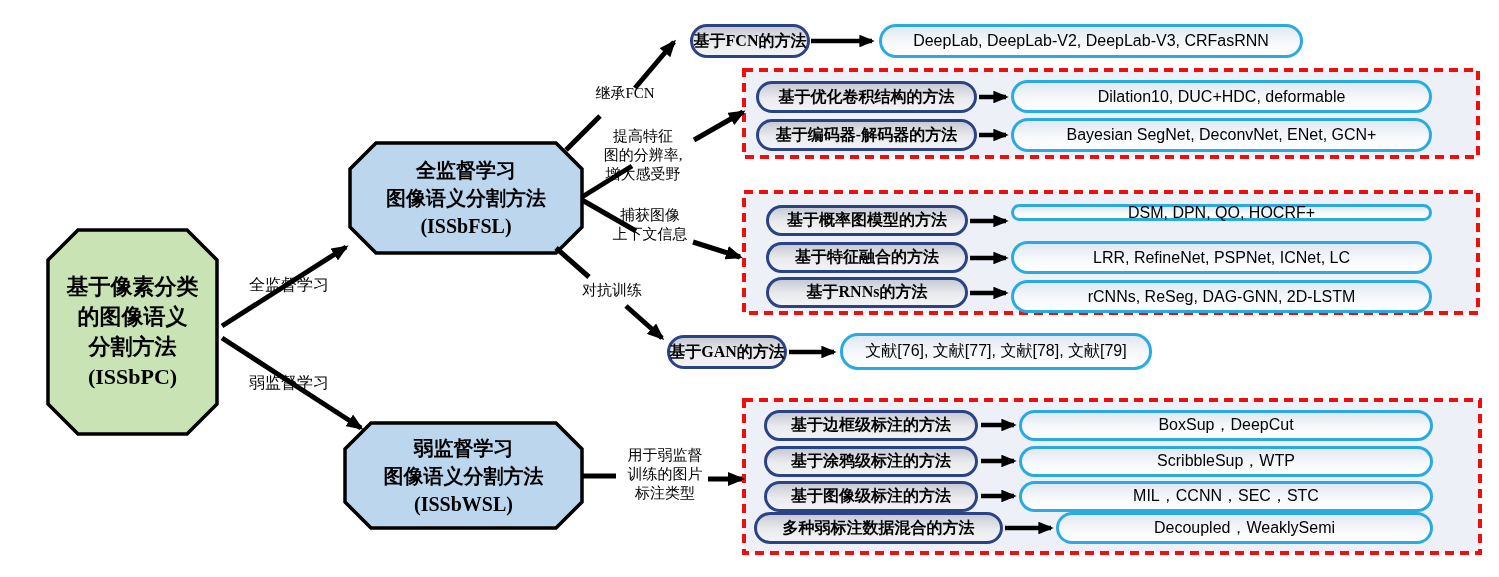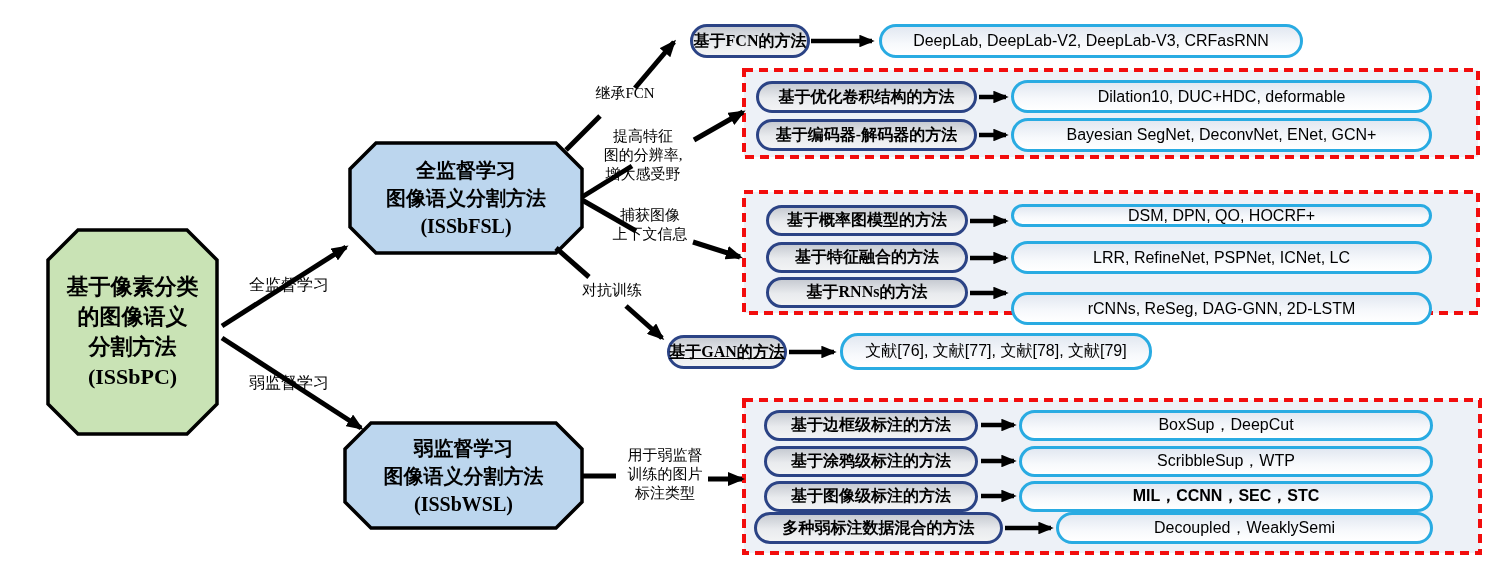--- a/index.html
+++ b/index.html
@@ -109,36 +109,36 @@
   <div class="pill method" style="left:690px;top:24px;width:120px;height:34px;">基于FCN的方法</div>
   <div class="pill result" style="left:879px;top:24px;width:424px;height:34px;">DeepLab, DeepLab-V2, DeepLab-V3, CRFasRNN</div>
 
   <div class="pill method" style="left:756px;top:81px;width:221px;height:32px;">基于优化卷积结构的方法</div>
   <div class="pill result" style="left:1011px;top:80px;width:421px;height:33px;">Dilation10, DUC+HDC, deformable</div>
 
   <div class="pill method" style="left:756px;top:119px;width:221px;height:32px;">基于编码器-解码器的方法</div>
   <div class="pill result" style="left:1011px;top:118px;width:421px;height:34px;">Bayesian SegNet, DeconvNet, ENet, GCN+</div>
 
   <div class="pill method" style="left:766px;top:205px;width:202px;height:31px;">基于概率图模型的方法</div>
-  <div class="pill result" style="left:1011px;top:204px;width:421px;height:23px;">DSM, DPN, QO, HOCRF+</div>
+  <div class="pill result" style="left:1011px;top:204px;width:421px;height:17px;">DSM, DPN, QO, HOCRF+</div>
 
   <div class="pill method" style="left:766px;top:242px;width:202px;height:31px;">基于特征融合的方法</div>
   <div class="pill result" style="left:1011px;top:241px;width:421px;height:33px;">LRR, RefineNet, PSPNet, ICNet, LC</div>
 
   <div class="pill method" style="left:766px;top:277px;width:202px;height:31px;">基于RNNs的方法</div>
-  <div class="pill result" style="left:1011px;top:292px;width:421px;height:33px;">rCNNs, ReSeg, DAG-GNN, 2D-LSTM</div>
+  <div class="pill result" style="left:1011px;top:280px;width:421px;height:33px;">rCNNs, ReSeg, DAG-GNN, 2D-LSTM</div>
 
-  <div class="pill method" style="left:667px;top:335px;width:120px;height:34px;text-decoration:underline;">基于GAN的方法</div>
+  <div class="pill method" style="left:667px;top:335px;width:120px;height:34px;">基于GAN的方法</div>
   <div class="pill result" style="left:840px;top:333px;width:312px;height:37px;">文献[76], 文献[77], 文献[78], 文献[79]</div>
 
   <div class="pill method" style="left:764px;top:410px;width:214px;height:31px;">基于边框级标注的方法</div>
   <div class="pill result" style="left:1019px;top:410px;width:414px;height:31px;">BoxSup，DeepCut</div>
 
   <div class="pill method" style="left:764px;top:446px;width:214px;height:31px;">基于涂鸦级标注的方法</div>
   <div class="pill result" style="left:1019px;top:446px;width:414px;height:31px;">ScribbleSup，WTP</div>
 
   <div class="pill method" style="left:764px;top:481px;width:214px;height:31px;">基于图像级标注的方法</div>
-  <div class="pill result" style="left:1019px;top:481px;width:414px;height:31px;font-weight:bold;">MIL，CCNN，SEC，STC</div>
+  <div class="pill result" style="left:1019px;top:481px;width:414px;height:31px;">MIL，CCNN，SEC，STC</div>
 
   <div class="pill method" style="left:754px;top:512px;width:249px;height:32px;">多种弱标注数据混合的方法</div>
   <div class="pill result" style="left:1056px;top:512px;width:377px;height:32px;text-align:center;">Decoupled，WeaklySemi</div>
 
 </div>
 
 </body></html>

